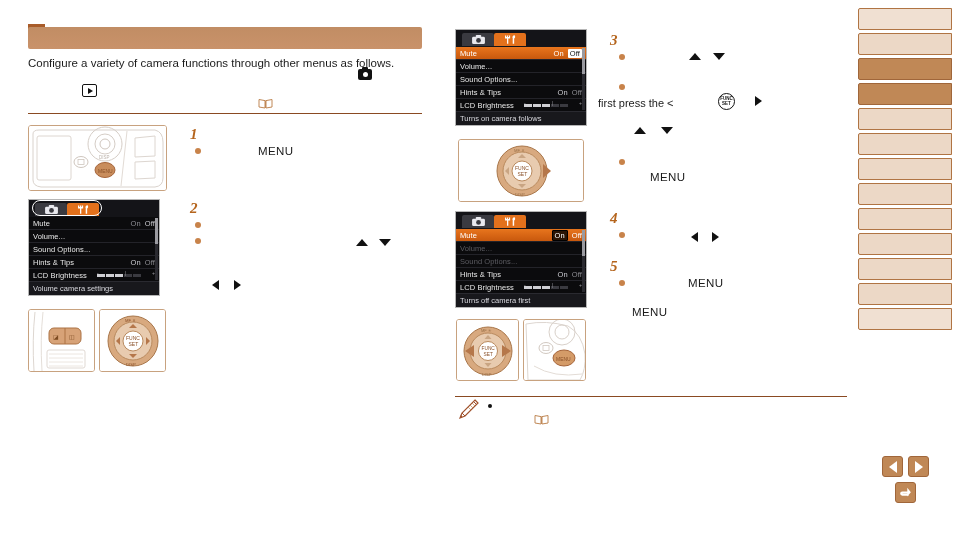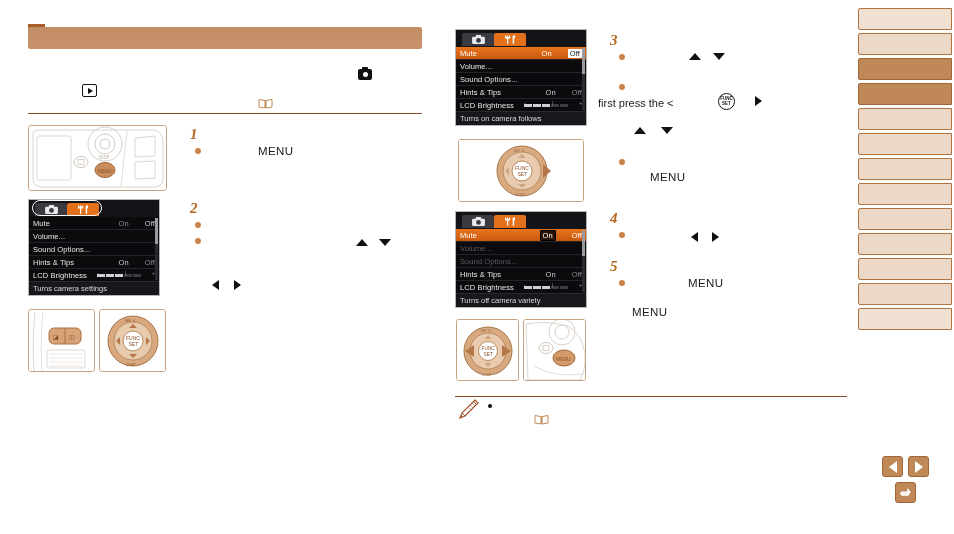--- a/index.html
+++ b/index.html
@@ -102,21 +102,21 @@
   }
   .lcd-row {
     display: flex; align-items: center;
     height: 13px; padding: 0 4px;
     border-bottom: 1px solid #232329;
     font-size: 7.5px; color: #e8e8e8; letter-spacing: .1px;
   }
   .lcd-row.sel { background: linear-gradient(to bottom,#e8751d,#c8580d); color: #fff; }
   .lcd-row.dim { color: #5c5c62; }
   .lcd-row .lbl { flex: 1; }
-  .lcd-row .opts { display: flex; gap: 16px; align-items: center; }
+  .lcd-row .opts { display: flex; gap: 4px; align-items: center; }
   .opt { font-size: 7.5px; }
   .opt.off { color: #8d8d93; }
   .opt.on { color: #c9c9cf; }
   .opt.boxed {
     background: #ffffff; color: #111; padding: 0 2px; border-radius: 1px;
   }
   .opt.boxed-dark {
     background: #2b1403; color: #ffffff; padding: 0 2px; border-radius: 1px;
     border: 1px solid #000;
   }
@@ -216,20 +216,21 @@
 </style>
 </head>
 <body>
 
 <div class="page">
 
   <div class="header-tab"></div>
   <div class="header-bar"></div>
   <div class="header-title"></div>
 
+  <div class="intro-text">Configure a variety of camera functions through other menus as follows.</div>
 
   <div class="icon-play"></div>
   <div class="icon-cam-solid"></div>
   <div class="icon-book" style="left:258px; top:98px;">
     <svg viewBox="0 0 15 11" width="15" height="11">
       <path d="M1 1.5 L7 2.6 L7 10 L1 9 Z" fill="none" stroke="#c08856" stroke-width="1"></path>
       <path d="M14 1.5 L8 2.6 L8 10 L14 9 Z" fill="none" stroke="#c08856" stroke-width="1"></path>
       <line x1="7.5" y1="2.6" x2="7.5" y2="10" stroke="#c08856" stroke-width="1"></line>
     </svg>
   </div>
@@ -305,21 +306,21 @@
             <span class="seg"></span>
             <span class="seg"></span>
             <span class="seg empty"></span>
             <span class="seg empty"></span>
         </span>
       </div>
     </div>
     <div class="lcd-scrollbar">
         <i></i>
       </div>
-    <div class="lcd-foot">Turns camera settings</div>
+    <div class="lcd-foot">Volume camera settings</div>
   </div>
 
   <div class="photo" style="left:28px; top:309px; width:67px; height:63px;">
     <svg viewBox="0 0 67 63" width="67" height="63">
       <rect width="67" height="63" fill="#fff"></rect>
       <path d="M6 2 Q3 30 5 61" fill="none" stroke="#ddd6d0"></path>
       <path d="M14 2 Q11 30 13 61" fill="none" stroke="#e4ded8"></path>
       <rect x="20" y="18" width="32" height="16" rx="5" fill="#d7a277" stroke="#ac7345"></rect>
       <line x1="36" y1="18" x2="36" y2="34" stroke="#ac7345"></line>
       <text x="24" y="29" font-size="6" fill="#7d4b22" font-family="Liberation Sans, sans-serif">◪</text>
@@ -487,21 +488,21 @@
             <span class="seg"></span>
             <span class="seg"></span>
             <span class="seg empty"></span>
             <span class="seg empty"></span>
         </span>
       </div>
     </div>
     <div class="lcd-scrollbar">
         <i></i>
       </div>
-    <div class="lcd-foot">Turns off camera variety</div>
+    <div class="lcd-foot">Turns off camera first</div>
   </div>
 
   <div class="photo" style="left:456px; top:319px; width:63px; height:62px;">
     <svg viewBox="0 0 63 62" width="63" height="62">
       <rect width="63" height="62" fill="#fff"></rect>
       <circle cx="31" cy="31" r="24" fill="#d8a97f" stroke="#a8764a"></circle>
       <circle cx="31" cy="31" r="18" fill="#e8cbaf" stroke="#b98a5e"></circle>
       <circle cx="31" cy="31" r="9.5" fill="#fff" stroke="#b98a5e"></circle>
       <text x="24.5" y="30" font-size="4.8" fill="#8a5129" font-family="Liberation Sans, sans-serif">FUNC</text>
       <text x="26.5" y="36" font-size="4.8" fill="#8a5129" font-family="Liberation Sans, sans-serif">SET</text>

